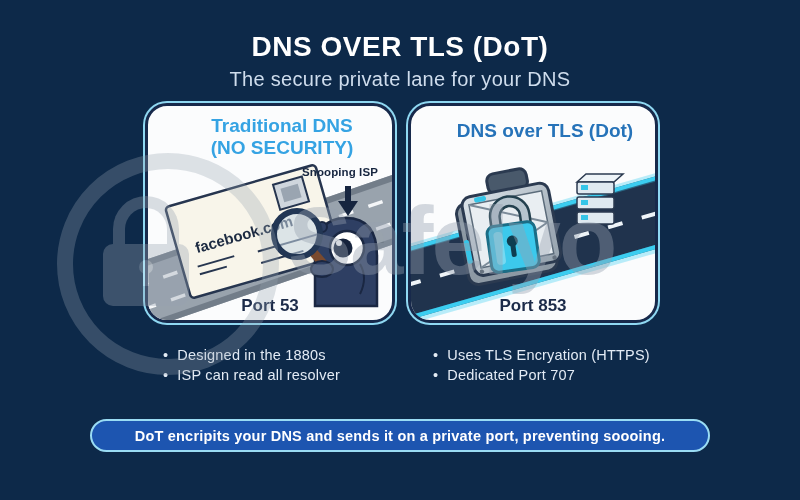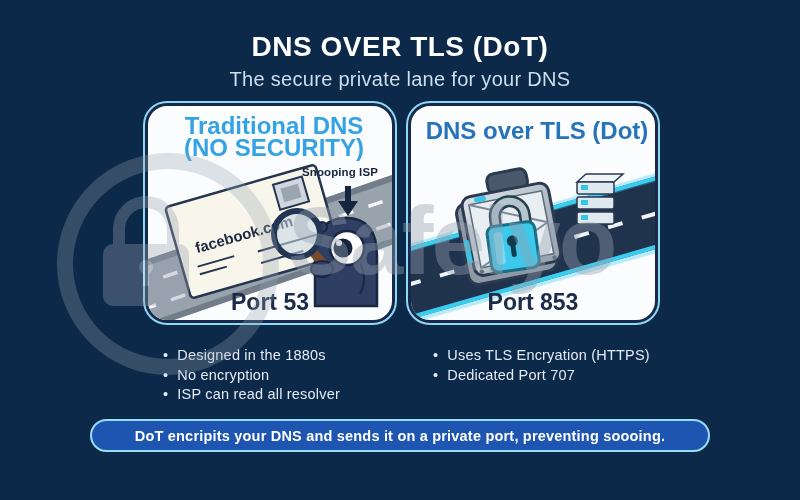--- a/index.html
+++ b/index.html
@@ -20,28 +20,28 @@
   
   .panel{
     position:absolute;top:103px;width:250px;height:220px;box-sizing:border-box;
     background:#fbfcfd;border:3px solid var(--panel-inner,#17294b);
     box-shadow:0 0 0 2px var(--panel-glow,#8fd8f2);
     border-radius:22px;overflow:hidden;
   }
   .panel-left{left:145px;}
   .panel-right{left:408px;}
   .panel-title{
-    position:absolute;top:9px;left:4px;width:100%;text-align:center;z-index:3;
-    font-weight:800;font-size:24px;line-height:22px;
+    position:absolute;top:9px;left:12px;width:100%;text-align:center;z-index:3;
+    font-weight:800;font-size:19px;line-height:22px;
   }
   .panel-left .panel-title{color:var(--accent-light,#35a3e3);}
   .panel-right .panel-title{top:14px;color:var(--accent-mid,#2673b9);}
   .port-label{
     position:absolute;bottom:4px;left:0;width:100%;text-align:center;z-index:3;
-    font-size:23px;font-weight:800;color:#1c2b49;
+    font-size:17px;font-weight:800;color:#1c2b49;
   }
   .annot-label{
     position:absolute;top:60px;left:154px;z-index:3;
     font-size:11.5px;font-weight:700;color:#16253f;letter-spacing:.1px;
   }
   svg.illus{position:absolute;left:0;top:0;width:250px;height:220px;z-index:1;}
   svg.illus text{font-family:"Liberation Sans", sans-serif;}
   
   .bullets{position:absolute;top:334px;margin:12px;padding:0;list-style:none;z-index:2;}
   .bullets-left{left:151px;width:252px;}
@@ -192,21 +192,20 @@
         <circle cx="102" cy="135" r="5.5" fill="#0e3d50"></circle>
         <rect x="99.5" y="137" width="5" height="14" rx="2" fill="#0e3d50"></rect>
       </g>
     </svg>
     <div class="panel-title">DNS over TLS (Dot)</div>
     <div class="port-label">Port 853</div>
   </div>
 
   <ul class="bullets bullets-left">
     <li>Designed in the 1880s</li>
-    <li>No encryption</li>
     <li>ISP can read all resolver</li>
   </ul>
   <ul class="bullets bullets-right">
     <li>Uses TLS Encryation (HTTPS)</li>
     <li>Dedicated Port 707</li>
   </ul>
 
   <div class="banner">DoT encripits your DNS and sends it on a private port, preventing soooing.</div>
 
   <div class="watermark">

